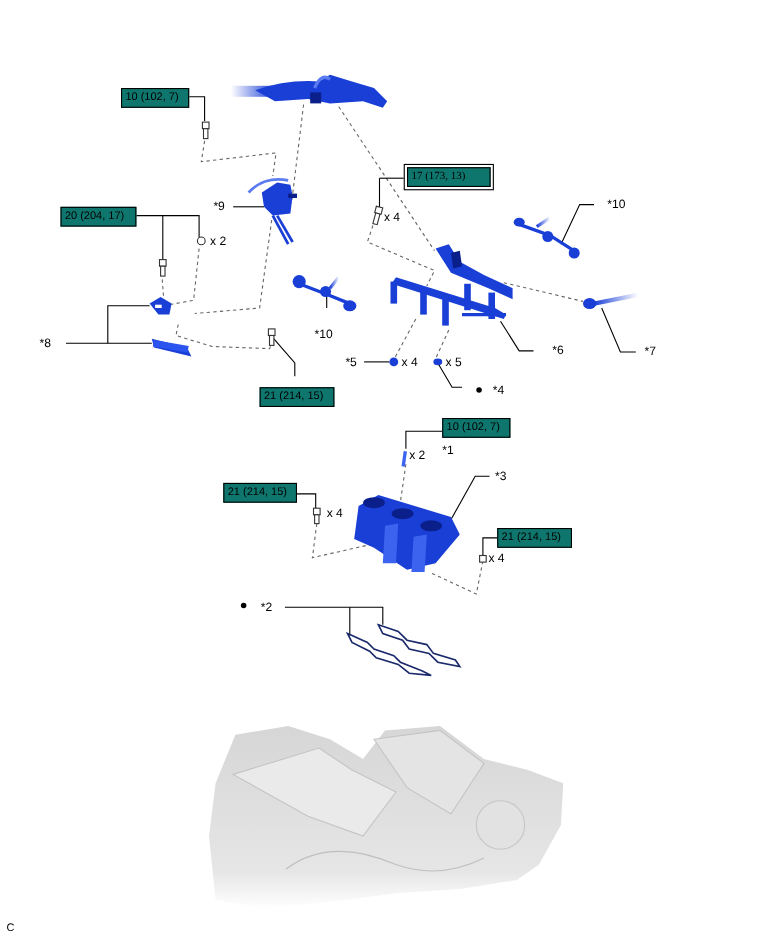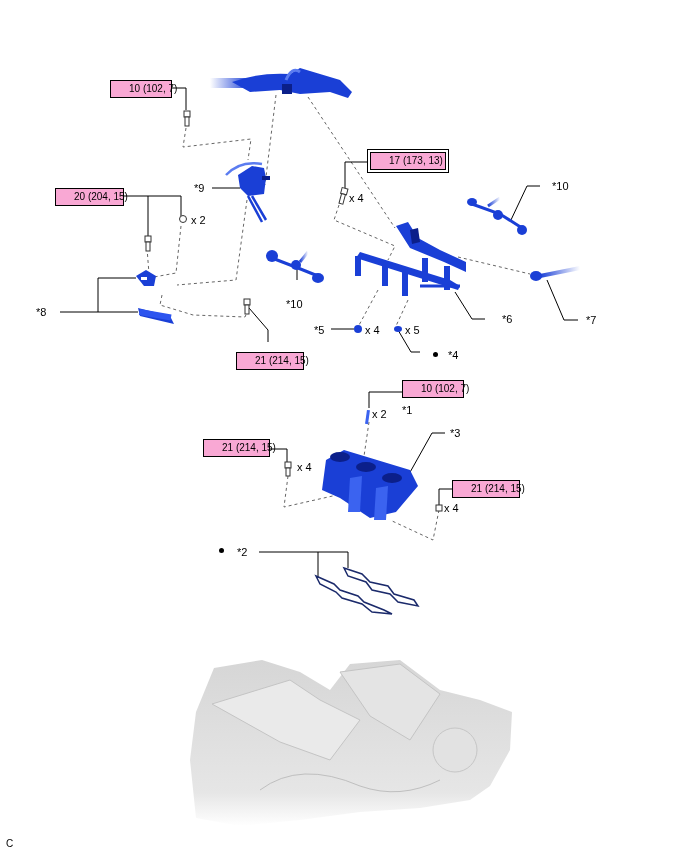--- a/index.html
+++ b/index.html
@@ -1,20 +1,20 @@
 <!DOCTYPE html>
 <html><head>
 <meta charset="utf-8">
 <style>
   html, body { margin: 0; padding: 0; background: #ffffff; }
   body { width: 688px; height: 852px; position: relative; overflow: hidden;
          font-family: "Liberation Sans", sans-serif; }
   #diagram { position: absolute; left: 0; top: 0; width: 688px; height: 852px; }
-  .box { position: absolute; border: 1px solid #000; background: #f9a8d4;
-         font-size: 10px; color: #000; line-height: 15px; padding: 0 18px;
+  .box { position: absolute; border: 1px solid #000; background: #0f766e;
+         font-size: 10px; color: #000; line-height: 15px; padding: 0 3px;
          box-sizing: border-box; height: 18px; white-space: nowrap; }
   .box.double { outline: 1px solid #000; outline-offset: 2px; }
   .lbl { position: absolute; font-size: 11px; color: #000; white-space: nowrap; line-height: 12px; }
   .bullet { position: absolute; width: 5px; height: 5px; border-radius: 50%; background: #000; }
   .corner { position: absolute; left: 6px; top: 838px; font-size: 10px; color: #000; }
 </style>
 </head>
 <body>
 
 <svg id="diagram" viewBox="0 0 688 852" xmlns="http://www.w3.org/2000/svg">
@@ -178,22 +178,22 @@
   <g>
     <path d="M196 712 L214 668 L262 660 L300 672 L330 690 L350 664 L400 660 L440 690 L480 700 L512 712 L510 750 L490 786 L470 800 L420 808 L360 812 L300 820 L240 826 L196 818 L190 760 Z" fill="url(#engineFade)"></path>
     <path d="M212 704 L290 680 L320 700 L360 720 L330 760 L280 742 Z" fill="#eaeaea" stroke="#c4c4c4"></path>
     <path d="M340 672 L400 664 L440 694 L410 740 L370 716 Z" fill="#e4e4e4" stroke="#c4c4c4"></path>
     <circle cx="455" cy="750" r="22" fill="#e2e2e2" stroke="#c6c6c6"></circle>
     <path d="M260 790 Q300 760 360 786 Q400 800 440 780" stroke="#bfbfbf" fill="none"></path>
   </g>
 </svg>
 
 <div class="box" style="left:110px;top:80px;width:62px;">10 (102, 7)</div>
-<div class="box double" style="left:370px;top:152px;width:76px;">17 (173, 13)</div>
-<div class="box" style="left:55px;top:188px;width:69px;">20 (204, 15)</div>
+<div class="box double" style="left:370px;top:152px;width:76px;font-family:Liberation Serif, serif;">17 (173, 13)</div>
+<div class="box" style="left:55px;top:188px;width:69px;">20 (204, 17)</div>
 <div class="box" style="left:236px;top:352px;width:68px;">21 (214, 15)</div>
 <div class="box" style="left:402px;top:380px;width:62px;">10 (102, 7)</div>
 <div class="box" style="left:203px;top:439px;width:67px;">21 (214, 15)</div>
 <div class="box" style="left:452px;top:480px;width:68px;">21 (214, 15)</div>
 
 <span class="lbl" style="left:191px;top:214px;">x 2</span>
 <span class="lbl" style="left:349px;top:192px;">x 4</span>
 <span class="lbl" style="left:365px;top:324px;">x 4</span>
 <span class="lbl" style="left:405px;top:324px;">x 5</span>
 <span class="lbl" style="left:372px;top:408px;">x 2</span>

